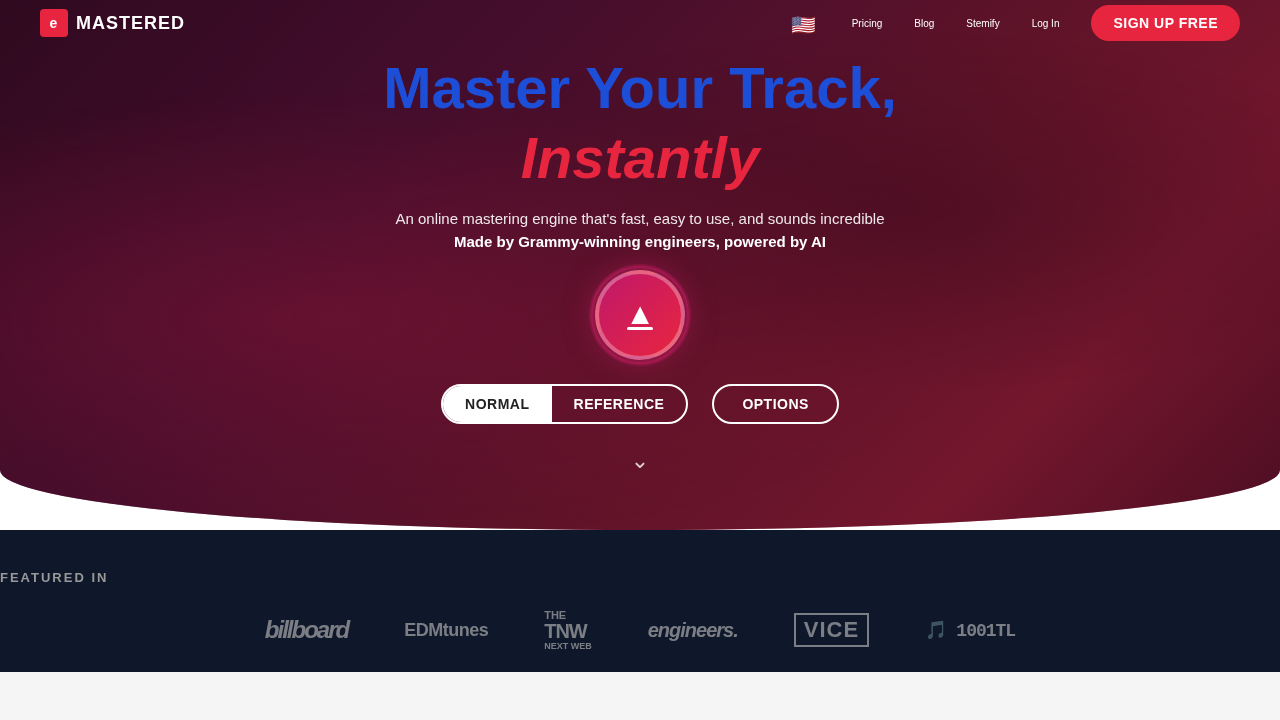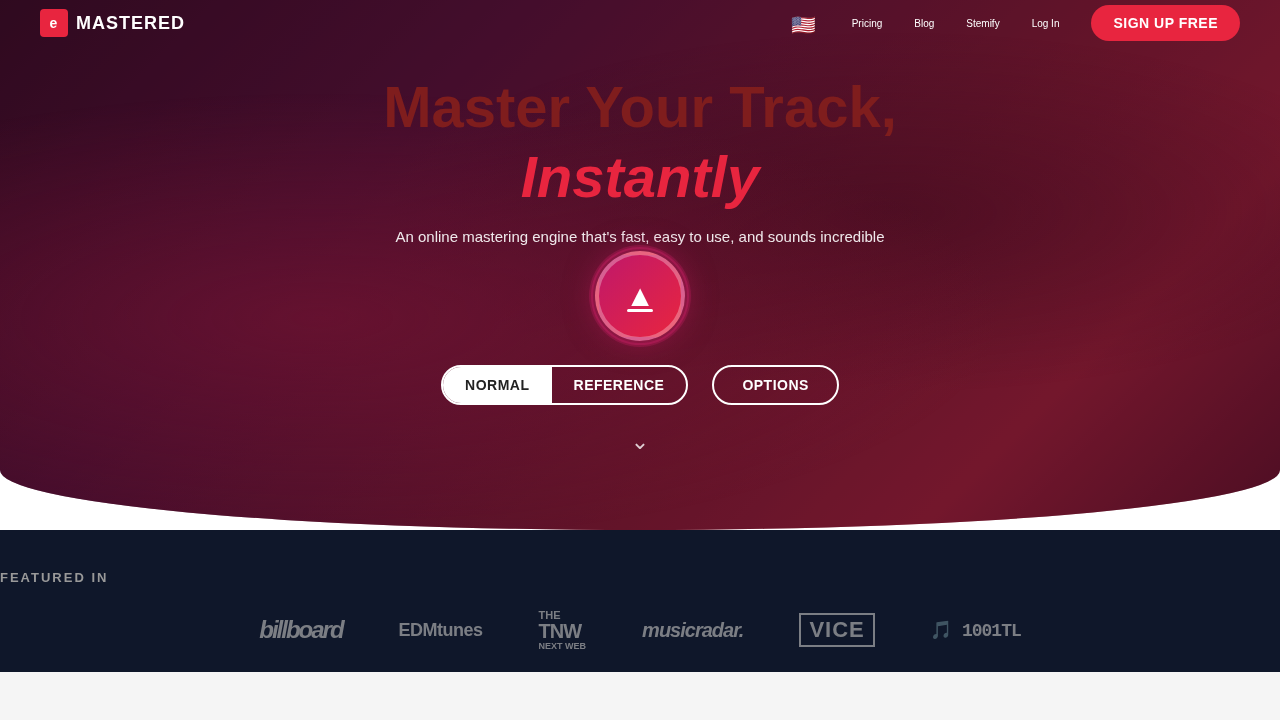--- a/index.html
+++ b/index.html
@@ -101,21 +101,21 @@
       border-radius: 0 0 50% 50% / 0 0 60px 60px;
     }
 
     .hero-content {
       position: relative;
       z-index: 2;
       text-align: center;
       padding: 20px;
     }
     .hero-title-main {
-      color: #7f1d1d;
+      color: #1d4ed8;
       font-size: 58px;
       font-weight: 900;
       line-height: 1.1;
       margin-bottom: 6px;
     }
     .hero-title-italic {
       color: #e8253f;
       font-size: 58px;
       font-weight: 900;
       font-style: italic;
@@ -301,20 +301,21 @@
   </div>
 </nav>
 
 <section class="hero">
   <div class="hero-bg"></div>
   <div class="musician-overlay"></div>
   <div class="hero-content">
     <div class="hero-title-main">Master Your Track,</div>
     <div class="hero-title-italic">Instantly</div>
     <p class="hero-subtitle">An online mastering engine that's fast, easy to use, and sounds incredible</p>
+    <p class="hero-subtitle-bold">Made by Grammy-winning engineers, powered by AI</p>
 
     <div class="upload-btn-wrapper">
       <div class="upload-btn">
         <div class="upload-arrow">
           <span class="upload-arrow-up">▲</span>
           <div class="upload-arrow-bar"></div>
         </div>
       </div>
     </div>
 
@@ -335,19 +336,19 @@
 <section class="featured-section">
   <div class="featured-label">FEATURED IN</div>
   <div class="featured-logos">
     <div class="featured-logo billboard">billboard</div>
     <div class="featured-logo edmtunes">EDMtunes</div>
     <div class="featured-logo tnw">
       <div style="font-size:11px;font-weight:700;letter-spacing:0;color:#aaa;line-height:1.1;">THE</div>
       <div style="font-size:20px;font-weight:900;color:#aaa;line-height:1;">TNW</div>
       <div style="font-size:9px;font-weight:600;color:#aaa;letter-spacing:0;line-height:1.2;">NEXT WEB</div>
     </div>
-    <div class="featured-logo musicradar">musicradar.</div>
+    <div class="featured-logo musicradar">engineers.</div>
     <div class="featured-logo vice">VICE</div>
     <div class="featured-logo tl" style="font-size:18px;color:#aaa;opacity:0.7;">🎵 1001TL</div>
   </div>
 </section>
 
 <div class="bottom-bar"></div>
 
 </body></html>

